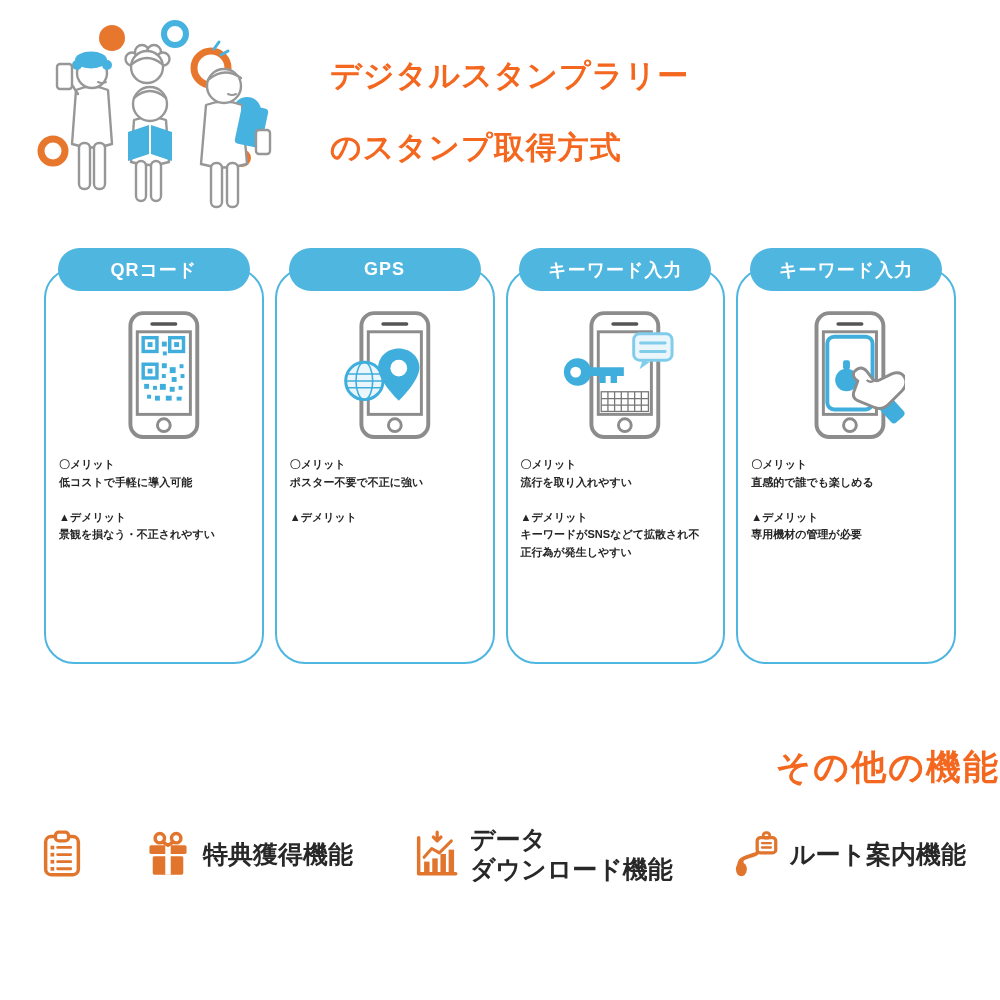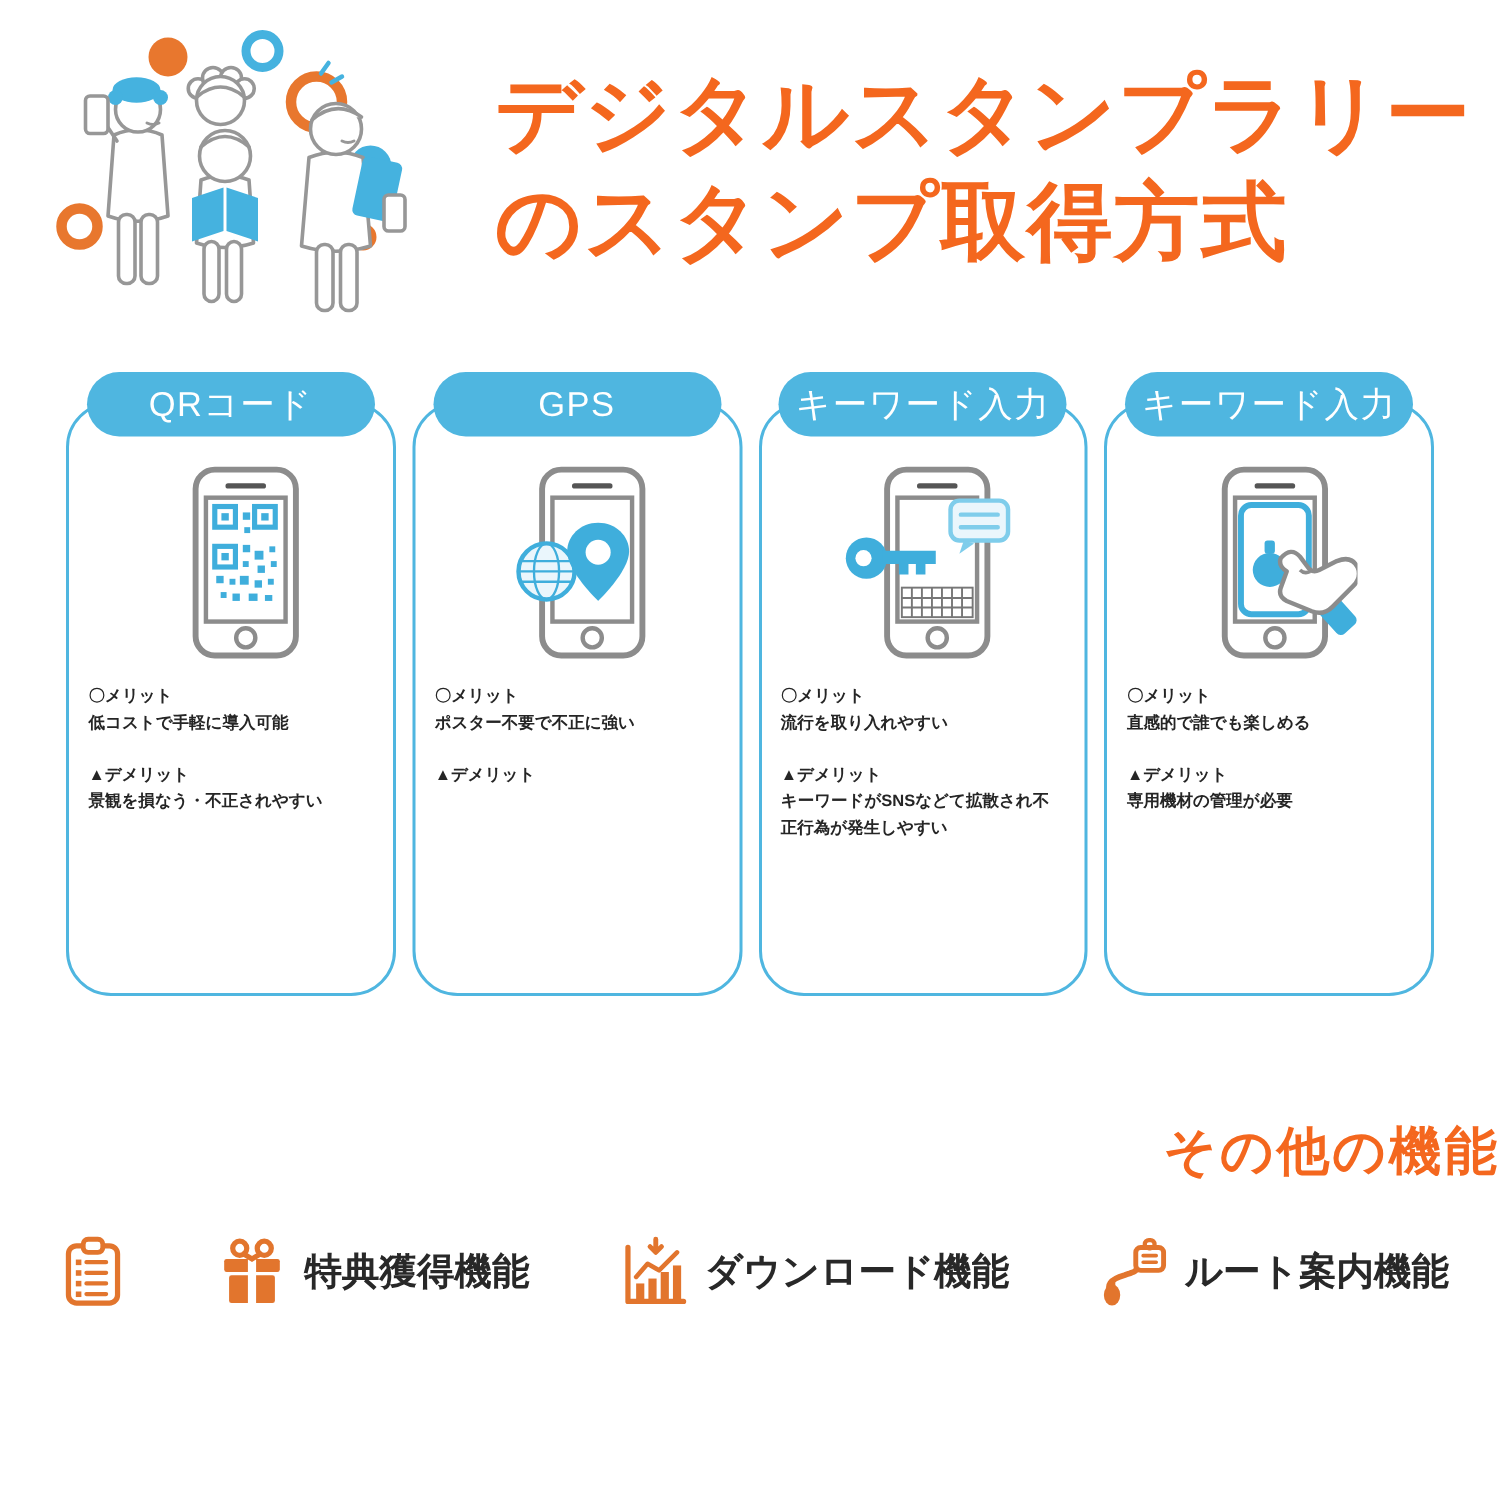--- a/index.html
+++ b/index.html
@@ -13,37 +13,37 @@
   body{
     width:1000px;height:1000px;position:relative;overflow:hidden;
     background:#ffffff;
     font-family:"Liberation Sans","DejaVu Sans",sans-serif;
     color:var(--text-dark);
   }
   
   .hero-illustration{position:absolute;left:28px;top:12px;width:262px;height:210px;}
   .main-title{
     position:absolute;left:330px;top:40px;
-    font-size:57px;font-weight:800;line-height:72px;
+    font-size:31px;font-weight:800;line-height:72px;
     color:var(--accent-orange);letter-spacing:1px;white-space:nowrap;
   }
   
   .cards{
     position:absolute;left:44px;top:268px;width:912px;
     display:grid;grid-template-columns:repeat(4,1fr);gap:11px;
   }
   .card{
     position:relative;height:396px;background:#fff;
     border:2.5px solid var(--accent-blue);border-radius:30px;
   }
   .card-header{
     position:absolute;top:-22px;left:50%;transform:translateX(-50%);
     width:89%;height:43px;border-radius:24px;
     background:var(--accent-blue);color:#fff;
-    font-size:23px;font-weight:400;letter-spacing:1px;
+    font-size:18px;font-weight:700;letter-spacing:1px;
     display:flex;align-items:center;justify-content:center;white-space:nowrap;
   }
   .card-icon{height:140px;margin-top:38px;display:flex;align-items:center;justify-content:center;}
   .card-text{padding:8px 13px 0;font-size:11px;font-weight:700;line-height:1.62;color:var(--text-dark);}
   .demerit-block{margin-top:17px;}
   
   .other-title{
     position:absolute;top:744px;left:0;width:100%;text-align:right;
     font-size:35px;font-weight:800;color:var(--accent-orange);letter-spacing:2px;
   }
@@ -310,20 +310,21 @@
         <path d="M24,2 v8 M20.5,6.5 L24,10 L27.5,6.5" stroke-width="3"></path>
       </g>
       <g fill="#E2752D">
         <rect x="12" y="29" width="5" height="11"></rect>
         <rect x="19.5" y="26" width="5" height="14"></rect>
         <rect x="27" y="22" width="5" height="18"></rect>
         <rect x="34.5" y="18" width="5" height="22"></rect>
       </g>
     </svg>
     <div class="feature-label">
+      <span>データ</span>
         <span>ダウンロード機能</span>
     </div>
   </div>
 
   <div class="feature-item">
     <svg class="ficon" viewBox="0 0 44 44">
       <g fill="none" stroke="#E2752D" stroke-linecap="round" stroke-linejoin="round">
         <rect x="24" y="7" width="17" height="14" rx="3" stroke-width="3"></rect>
         <rect x="29.5" y="2.5" width="6" height="5" rx="2.5" stroke-width="2.6"></rect>
         <path d="M28.5,12 h8 M28.5,16 h8" stroke-width="2.2"></path>

